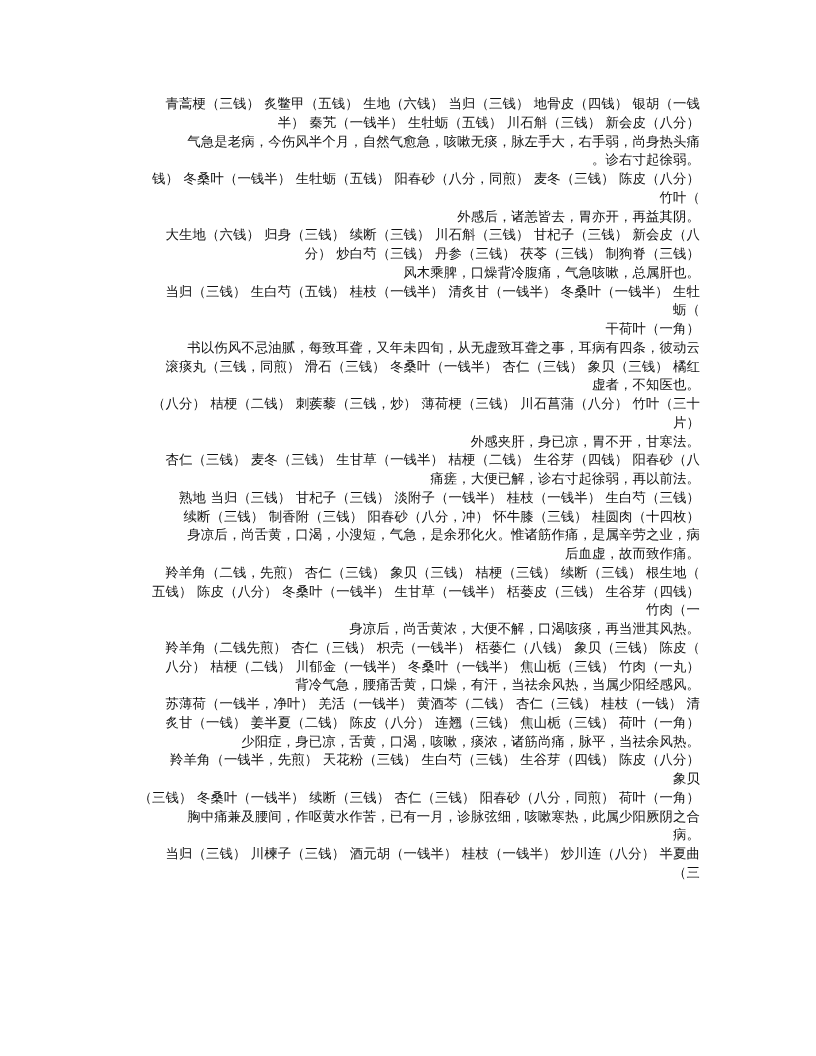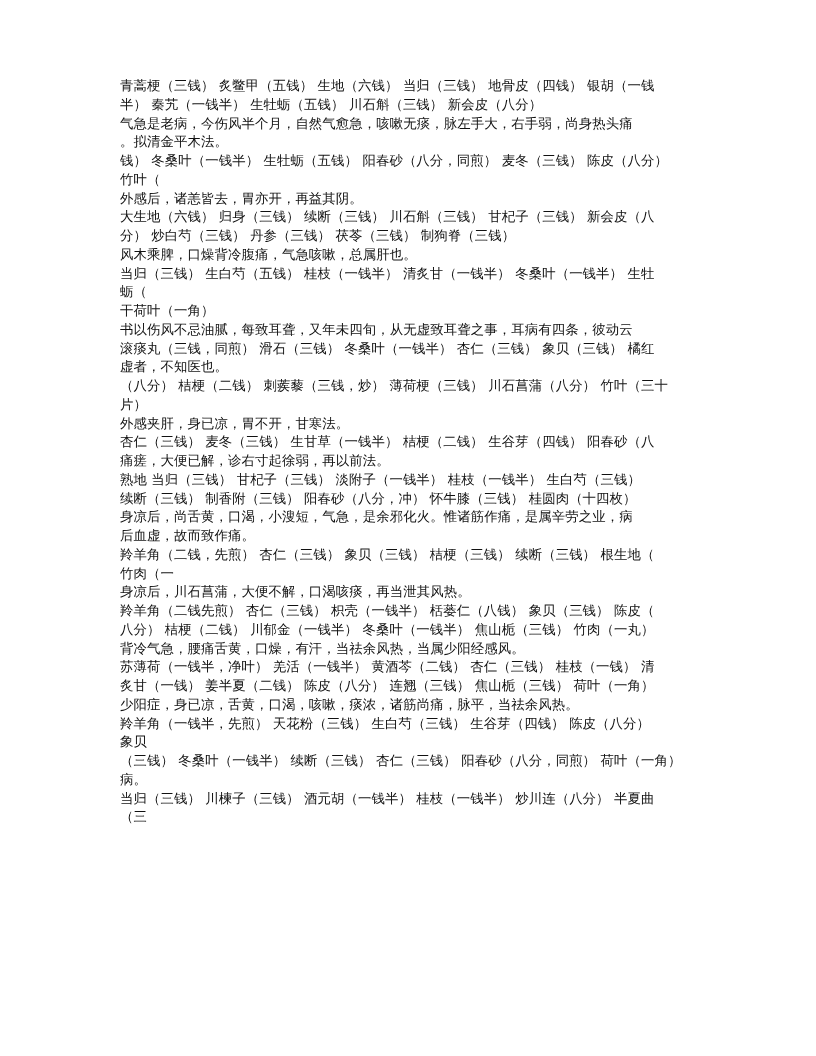--- a/index.html
+++ b/index.html
@@ -11,41 +11,42 @@
       width: 816px;
       height: 1056px;
       position: relative;
       overflow: hidden;
       font-family: "DejaVu Serif", "Liberation Serif", serif;
       color: #111111;
     }
     .page {
       position: absolute;
       left: 120px;
-      top: 77px;
+      top: 95px;
       width: 580px;
+      text-align: right;
     }
     .line {
       height: 18.75px;
       line-height: 18.75px;
       font-size: 13.4px;
       white-space: pre;
       letter-spacing: 0.1px;
     }
     .line.note { }
     .line.rx { }
   </style>
 </head>
 <body>
 
 <div class="page">
   <div class="line rx">青蒿梗（三钱） 炙鳖甲（五钱） 生地（六钱） 当归（三钱） 地骨皮（四钱） 银胡（一钱</div>
   <div class="line rx">半） 秦艽（一钱半） 生牡蛎（五钱） 川石斛（三钱） 新会皮（八分）</div>
   <div class="line note">气急是老病，今伤风半个月，自然气愈急，咳嗽无痰，脉左手大，右手弱，尚身热头痛</div>
-  <div class="line note">。拟清金平木法。</div>
+  <div class="line note">。诊右寸起徐弱。</div>
   <div class="line rx">钱） 冬桑叶（一钱半） 生牡蛎（五钱） 阳春砂（八分，同煎） 麦冬（三钱） 陈皮（八分）</div>
   <div class="line rx">竹叶（</div>
   <div class="line note">外感后，诸恙皆去，胃亦开，再益其阴。</div>
   <div class="line rx">大生地（六钱） 归身（三钱） 续断（三钱） 川石斛（三钱） 甘杞子（三钱） 新会皮（八</div>
   <div class="line rx">分） 炒白芍（三钱） 丹参（三钱） 茯苓（三钱） 制狗脊（三钱）</div>
   <div class="line note">风木乘脾，口燥背冷腹痛，气急咳嗽，总属肝也。</div>
   <div class="line rx">当归（三钱） 生白芍（五钱） 桂枝（一钱半） 清炙甘（一钱半） 冬桑叶（一钱半） 生牡</div>
   <div class="line rx">蛎（</div>
   <div class="line rx">干荷叶（一角）</div>
   <div class="line note">书以伤风不忌油腻，每致耳聋，又年未四旬，从无虚致耳聋之事，耳病有四条，彼动云</div>
@@ -54,27 +55,29 @@
   <div class="line rx">（八分） 桔梗（二钱） 刺蒺藜（三钱，炒） 薄荷梗（三钱） 川石菖蒲（八分） 竹叶（三十</div>
   <div class="line rx">片）</div>
   <div class="line note">外感夹肝，身已凉，胃不开，甘寒法。</div>
   <div class="line rx">杏仁（三钱） 麦冬（三钱） 生甘草（一钱半） 桔梗（二钱） 生谷芽（四钱） 阳春砂（八</div>
   <div class="line note">痛瘥，大便已解，诊右寸起徐弱，再以前法。</div>
   <div class="line rx">熟地 当归（三钱） 甘杞子（三钱） 淡附子（一钱半） 桂枝（一钱半） 生白芍（三钱）</div>
   <div class="line rx">续断（三钱） 制香附（三钱） 阳春砂（八分，冲） 怀牛膝（三钱） 桂圆肉（十四枚）</div>
   <div class="line note">身凉后，尚舌黄，口渴，小溲短，气急，是余邪化火。惟诸筋作痛，是属辛劳之业，病</div>
   <div class="line note">后血虚，故而致作痛。</div>
   <div class="line rx">羚羊角（二钱，先煎） 杏仁（三钱） 象贝（三钱） 桔梗（三钱） 续断（三钱） 根生地（</div>
+  <div class="line rx">五钱） 陈皮（八分） 冬桑叶（一钱半） 生甘草（一钱半） 栝蒌皮（三钱） 生谷芽（四钱）</div>
   <div class="line rx">竹肉（一</div>
-  <div class="line note">身凉后，川石菖蒲，大便不解，口渴咳痰，再当泄其风热。</div>
+  <div class="line note">身凉后，尚舌黄浓，大便不解，口渴咳痰，再当泄其风热。</div>
   <div class="line rx">羚羊角（二钱先煎） 杏仁（三钱） 枳壳（一钱半） 栝蒌仁（八钱） 象贝（三钱） 陈皮（</div>
   <div class="line rx">八分） 桔梗（二钱） 川郁金（一钱半） 冬桑叶（一钱半） 焦山栀（三钱） 竹肉（一丸）</div>
   <div class="line note">背冷气急，腰痛舌黄，口燥，有汗，当祛余风热，当属少阳经感风。</div>
   <div class="line rx">苏薄荷（一钱半，净叶） 羌活（一钱半） 黄酒芩（二钱） 杏仁（三钱） 桂枝（一钱） 清</div>
   <div class="line rx">炙甘（一钱） 姜半夏（二钱） 陈皮（八分） 连翘（三钱） 焦山栀（三钱） 荷叶（一角）</div>
   <div class="line note">少阳症，身已凉，舌黄，口渴，咳嗽，痰浓，诸筋尚痛，脉平，当祛余风热。</div>
   <div class="line rx">羚羊角（一钱半，先煎） 天花粉（三钱） 生白芍（三钱） 生谷芽（四钱） 陈皮（八分）</div>
   <div class="line rx">象贝</div>
   <div class="line rx">（三钱） 冬桑叶（一钱半） 续断（三钱） 杏仁（三钱） 阳春砂（八分，同煎） 荷叶（一角）</div>
+  <div class="line note">胸中痛兼及腰间，作呕黄水作苦，已有一月，诊脉弦细，咳嗽寒热，此属少阳厥阴之合</div>
   <div class="line note">病。</div>
   <div class="line rx">当归（三钱） 川楝子（三钱） 酒元胡（一钱半） 桂枝（一钱半） 炒川连（八分） 半夏曲</div>
   <div class="line rx">（三</div>
 </div>
 
 </body></html>

